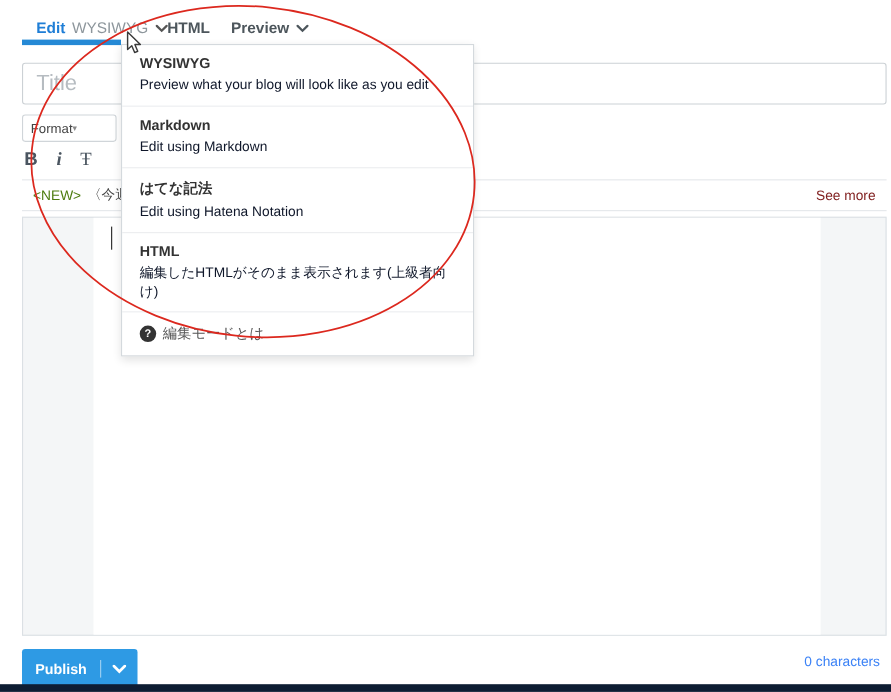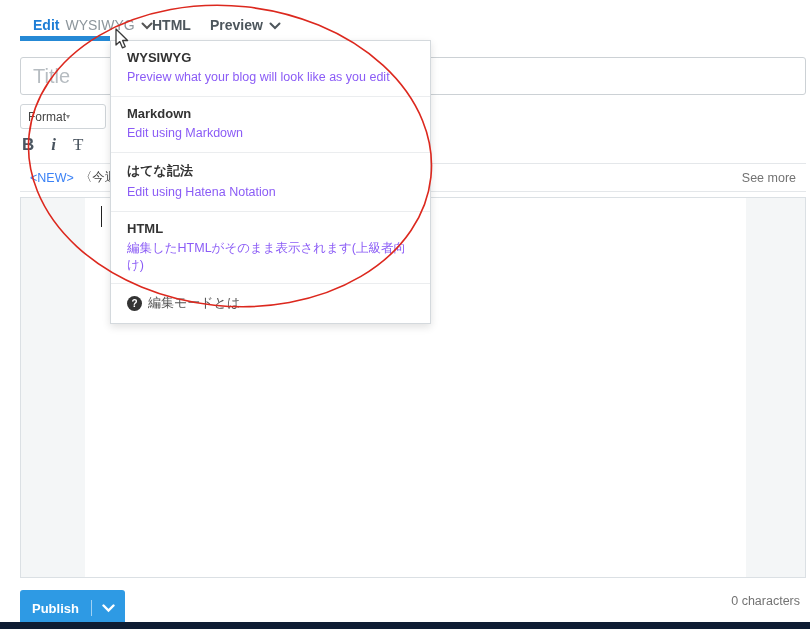--- a/index.html
+++ b/index.html
@@ -35,49 +35,49 @@
   .tbtn{font-size:17px;color:#4a5560;cursor:pointer;line-height:22px;background:none;border:none;
         padding:0;font-family:"Liberation Serif","DejaVu Serif",serif;}
   .tbtn.bold{font-weight:bold;font-family:"Liberation Sans","DejaVu Sans",sans-serif;}
   .tbtn.italic{font-style:italic;font-weight:bold;}
   
   .promo-row{
     position:absolute;left:20px;top:163px;width:786px;height:29px;box-sizing:border-box;
     border-top:1px solid #e4e7ea;border-bottom:1px solid #e4e7ea;background:#fff;
     display:flex;align-items:center;padding:0 10px;font-size:12.5px;
   }
-  .promo-new{color:#3b82f6;margin-right:6px;}
+  .promo-new{color:#4d7c0f;margin-right:6px;}
   .promo-text{color:#444;}
   .promo-spacer{flex:1;}
-  .promo-more{color:#737373;cursor:pointer;}
+  .promo-more{color:#7f1d1d;cursor:pointer;}
   
   .editor-body{
     position:absolute;left:20px;top:197px;width:786px;height:381px;box-sizing:border-box;
     border:1px solid #dbe0e4;background:#f4f6f7;
   }
   .editor-inner{position:absolute;left:64px;right:59px;top:0;bottom:0;background:#fff;}
   .text-caret{position:absolute;left:16px;top:8px;width:1px;height:21px;background:#222;}
   
   .publish-btn{
     position:absolute;left:20px;top:590px;height:36px;display:inline-flex;align-items:center;
     background:#2e9ae4;border:none;border-radius:3px;color:#fff;cursor:pointer;padding:0;
   }
   .publish-label{font-size:13px;font-weight:bold;padding:0 12px;color:#fff;}
   .publish-divider{width:1px;height:16px;background:rgba(255,255,255,.55);}
   .publish-caret{padding:0 10px;display:flex;align-items:center;}
-  .char-count{position:absolute;right:10px;top:594px;font-size:12.5px;color:#737373;}
+  .char-count{position:absolute;right:10px;top:594px;font-size:12.5px;color:#3b82f6;}
   .bottom-bar{position:absolute;left:0;bottom:0;width:810px;height:7px;background:#0e1d33;}
   
   .dropdown-menu{
     position:absolute;left:110px;top:40px;width:321px;background:#fff;z-index:10;
     border:1px solid #d4d9dd;box-shadow:0 3px 8px rgba(0,0,0,.12);box-sizing:border-box;
   }
   .menu-item{padding:9px 16px 10px;border-bottom:1px solid #ebedef;cursor:pointer;}
   .menu-item-title{font-size:13px;font-weight:bold;color:#333;margin-bottom:4px;}
-  .menu-item-desc{font-size:12.5px;color:#8b5cf6;line-height:1.35;}
+  .menu-item-desc{font-size:12.5px;color:#0f172a;line-height:1.35;}
   .menu-help{padding:10px 16px 11px;display:flex;align-items:center;gap:6px;font-size:13px;color:#555;cursor:pointer;}
   .help-icon{width:15px;height:15px;border-radius:50%;background:#333;color:#fff;font-size:10px;
              font-weight:bold;display:flex;align-items:center;justify-content:center;flex:0 0 15px;}
   
   .annotation-svg{position:absolute;left:0;top:0;width:810px;height:629px;pointer-events:none;z-index:20;}
   .cursor-svg{position:absolute;left:114px;top:28px;pointer-events:none;z-index:30;}
 </style>
 </head>
 <body>
 

